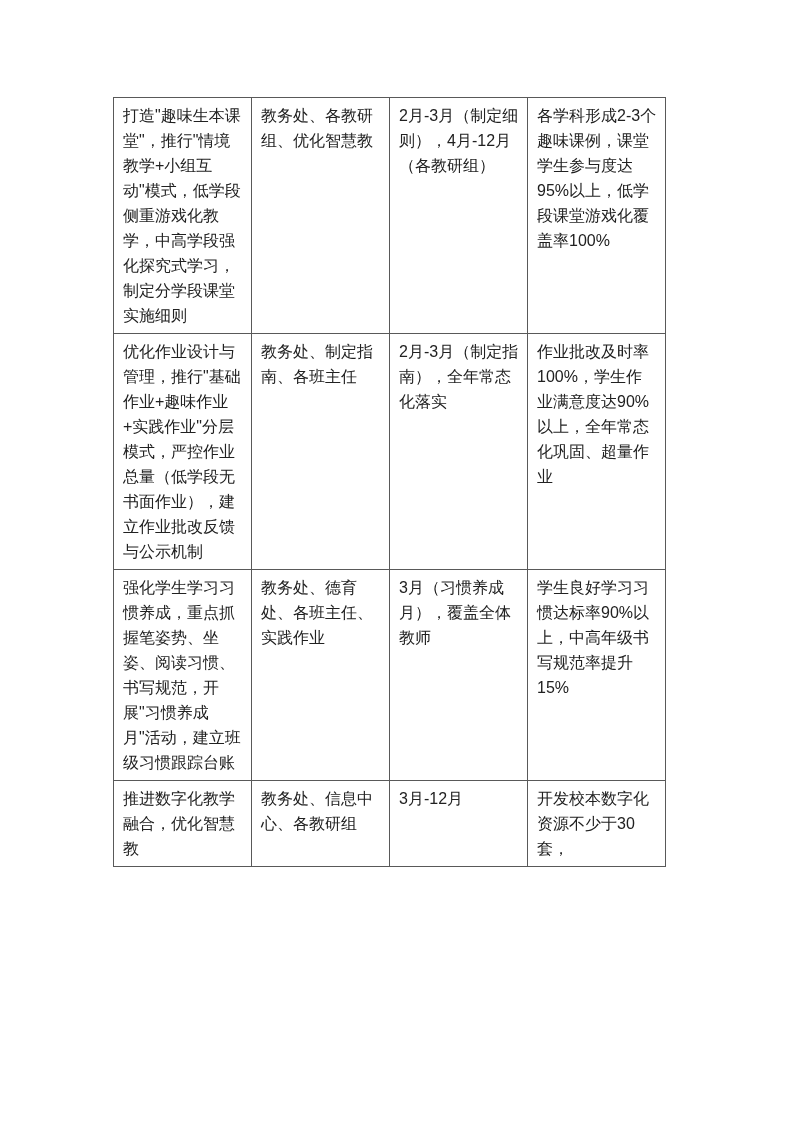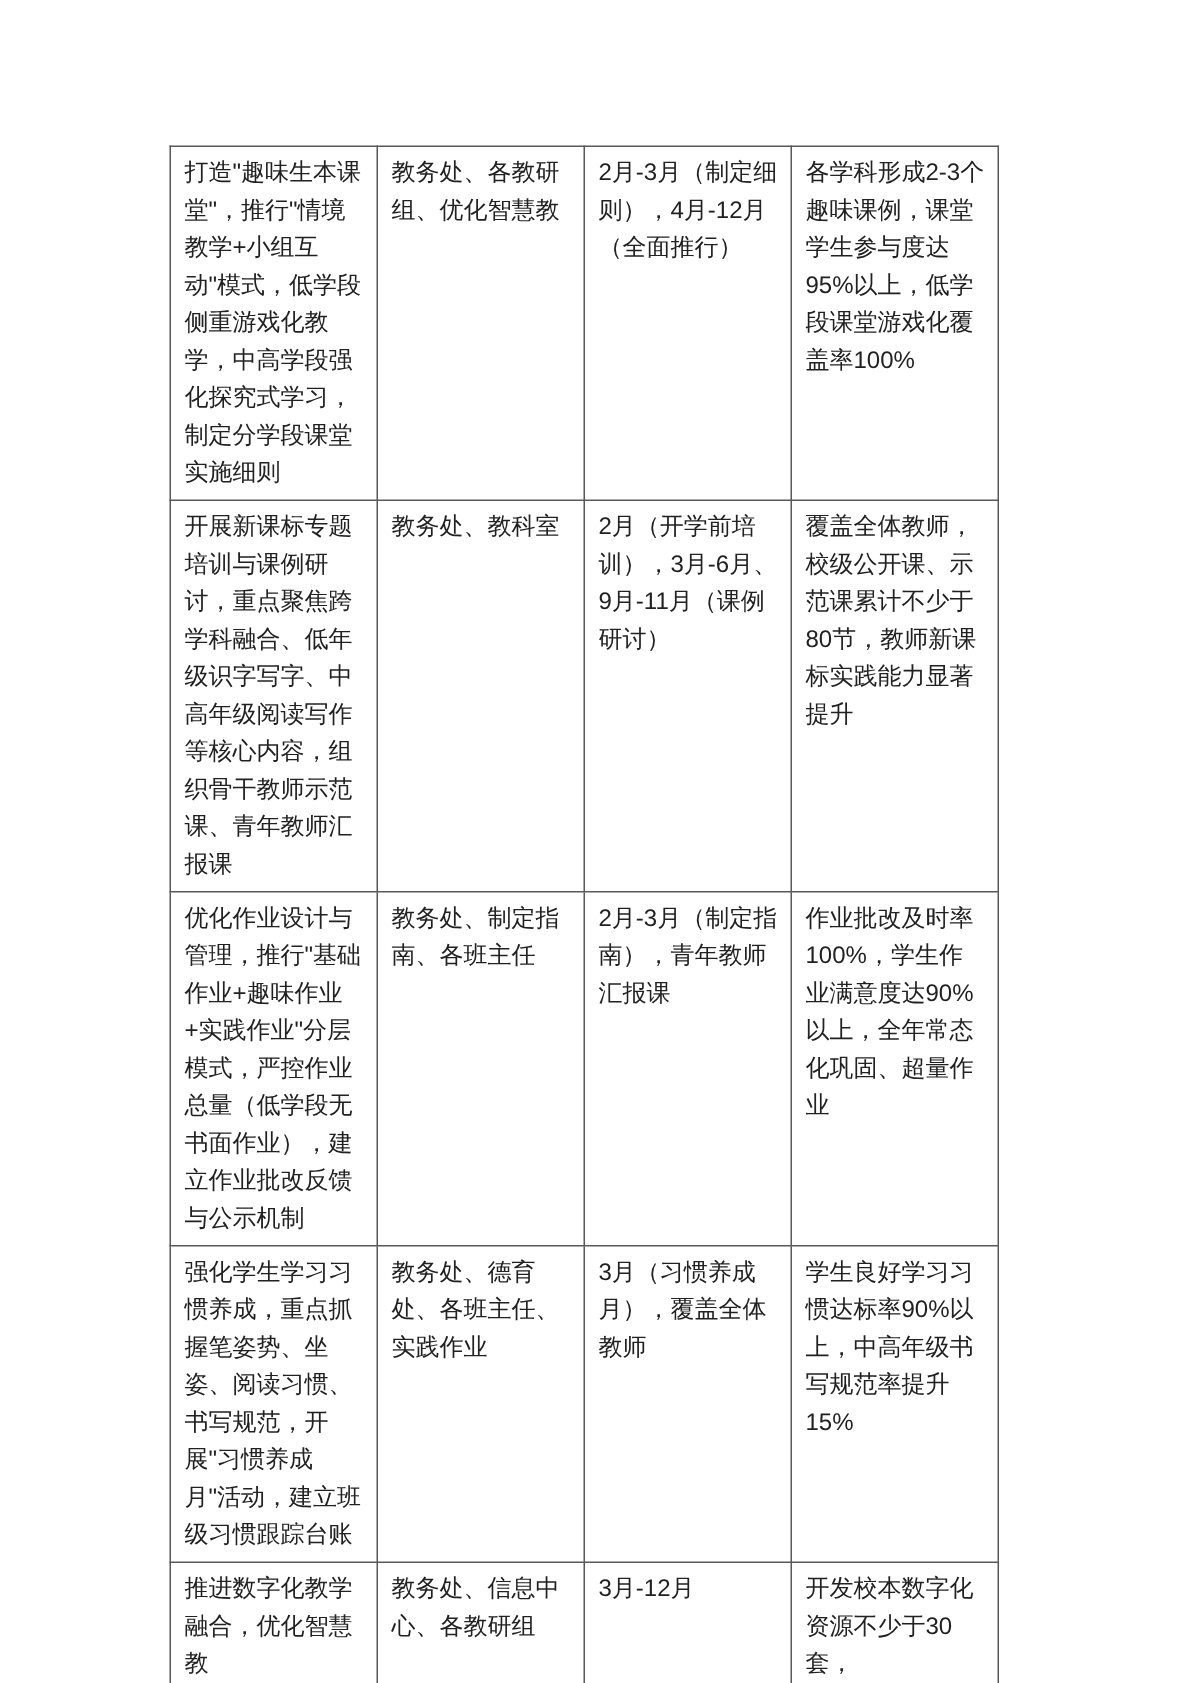--- a/index.html
+++ b/index.html
@@ -48,33 +48,27 @@
     <colgroup>
       <col class="c">
         <col class="c">
         <col class="c">
         <col class="c">
     </colgroup>
     <tbody>
       <tr class="r0">
         <td>打造"趣味生本课堂"，推行"情境教学+小组互动"模式，低学段侧重游戏化教学，中高学段强化探究式学习，制定分学段课堂实施细则</td>
         <td>教务处、各教研组、优化智慧教</td>
-        <td>2月-3月（制定细则），4月-12月（全面推行）</td>
+        <td>2月-3月（制定细则），4月-12月（各教研组）</td>
         <td>各学科形成2-3个趣味课例，课堂学生参与度达95%以上，低学段课堂游戏化覆盖率100%</td>
-      </tr>
-      <tr class="r1">
-        <td>开展新课标专题培训与课例研讨，重点聚焦跨学科融合、低年级识字写字、中高年级阅读写作等核心内容，组织骨干教师示范课、青年教师汇报课</td>
-        <td>教务处、教科室</td>
-        <td>2月（开学前培训），3月-6月、9月-11月（课例研讨）</td>
-        <td>覆盖全体教师，校级公开课、示范课累计不少于80节，教师新课标实践能力显著提升</td>
       </tr>
       <tr class="r2">
         <td>优化作业设计与管理，推行"基础作业+趣味作业+实践作业"分层模式，严控作业总量（低学段无书面作业），建立作业批改反馈与公示机制</td>
         <td>教务处、制定指南、各班主任</td>
-        <td>2月-3月（制定指南），青年教师汇报课</td>
+        <td>2月-3月（制定指南），全年常态化落实</td>
         <td>作业批改及时率100%，学生作业满意度达90%以上，全年常态化巩固、超量作业</td>
       </tr>
       <tr class="r3">
         <td>强化学生学习习惯养成，重点抓握笔姿势、坐姿、阅读习惯、书写规范，开展"习惯养成月"活动，建立班级习惯跟踪台账</td>
         <td>教务处、德育处、各班主任、实践作业</td>
         <td>3月（习惯养成月），覆盖全体教师</td>
         <td>学生良好学习习惯达标率90%以上，中高年级书写规范率提升15%</td>
       </tr>
       <tr class="r4">
         <td>推进数字化教学融合，优化智慧教</td>

